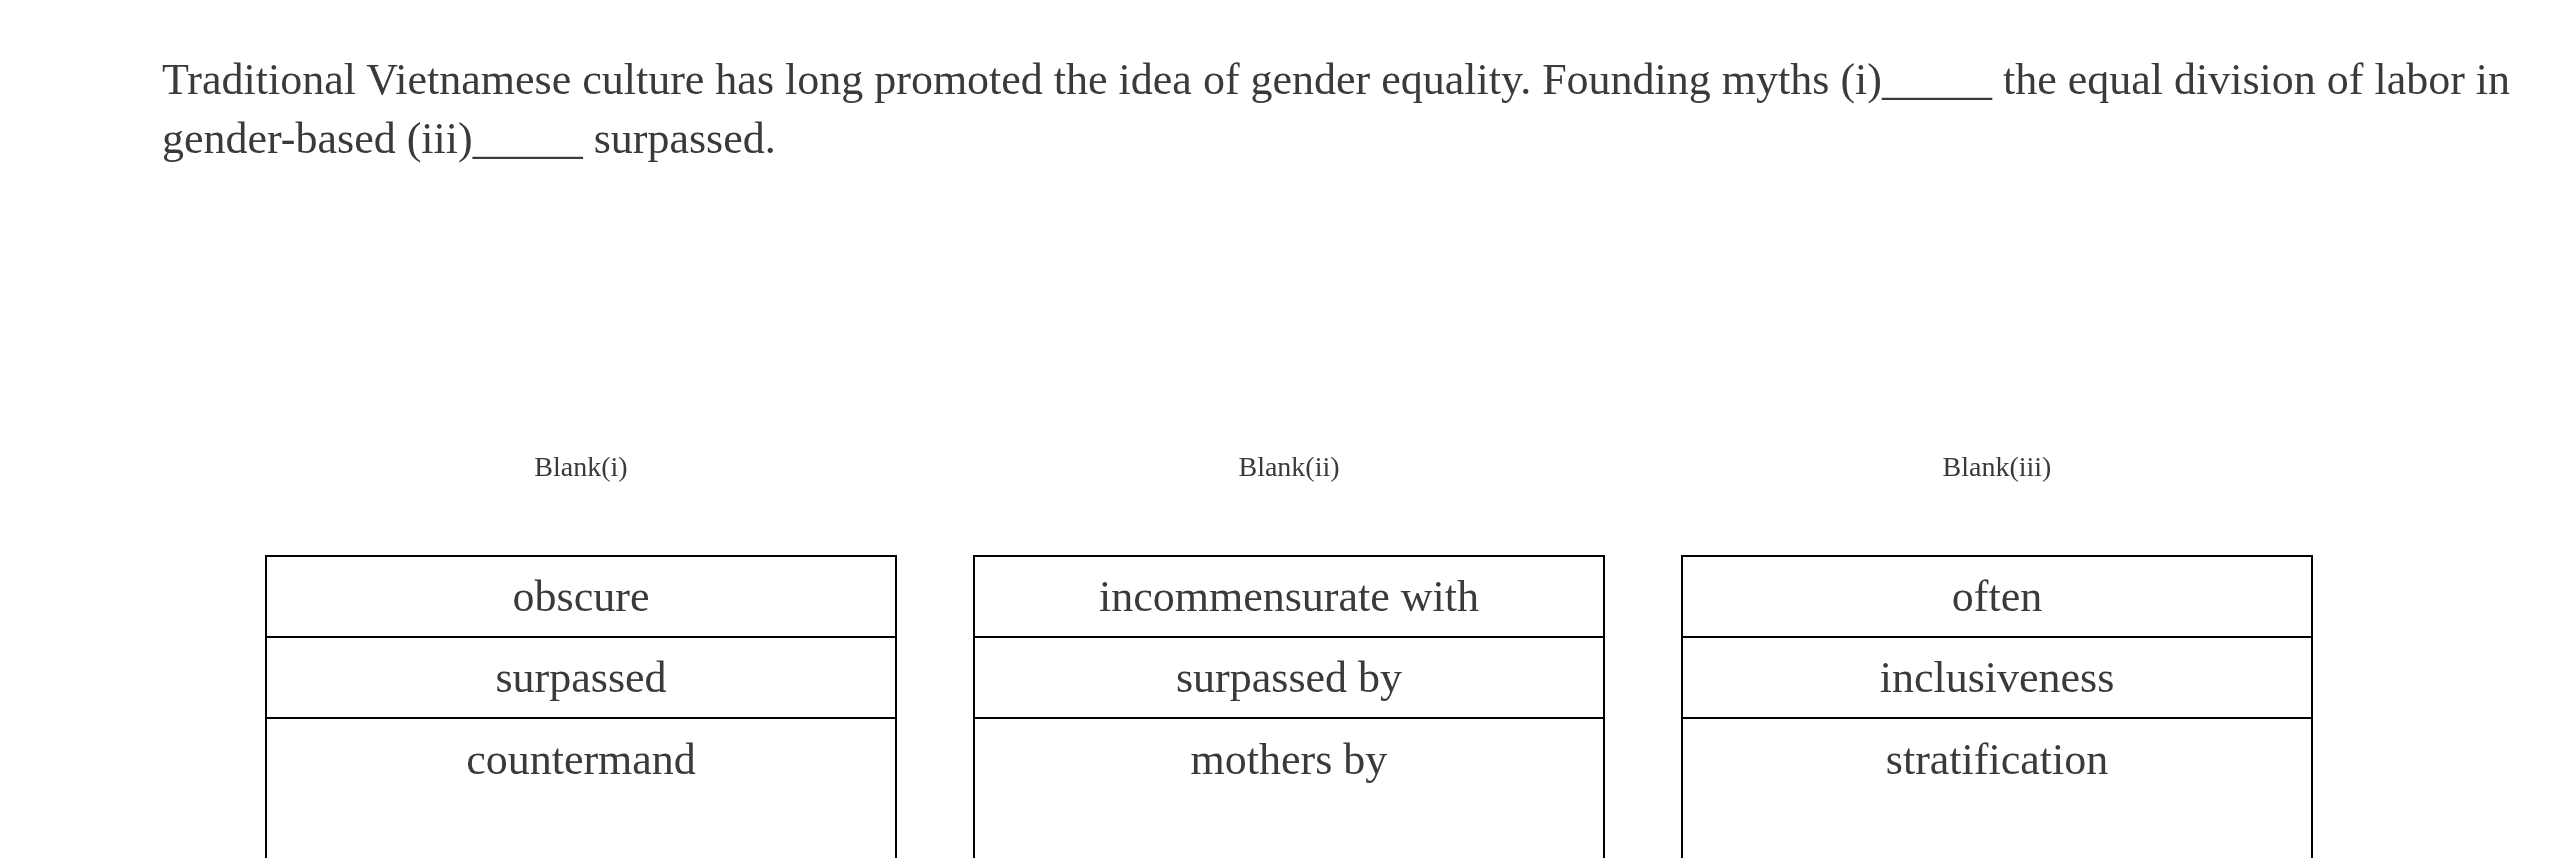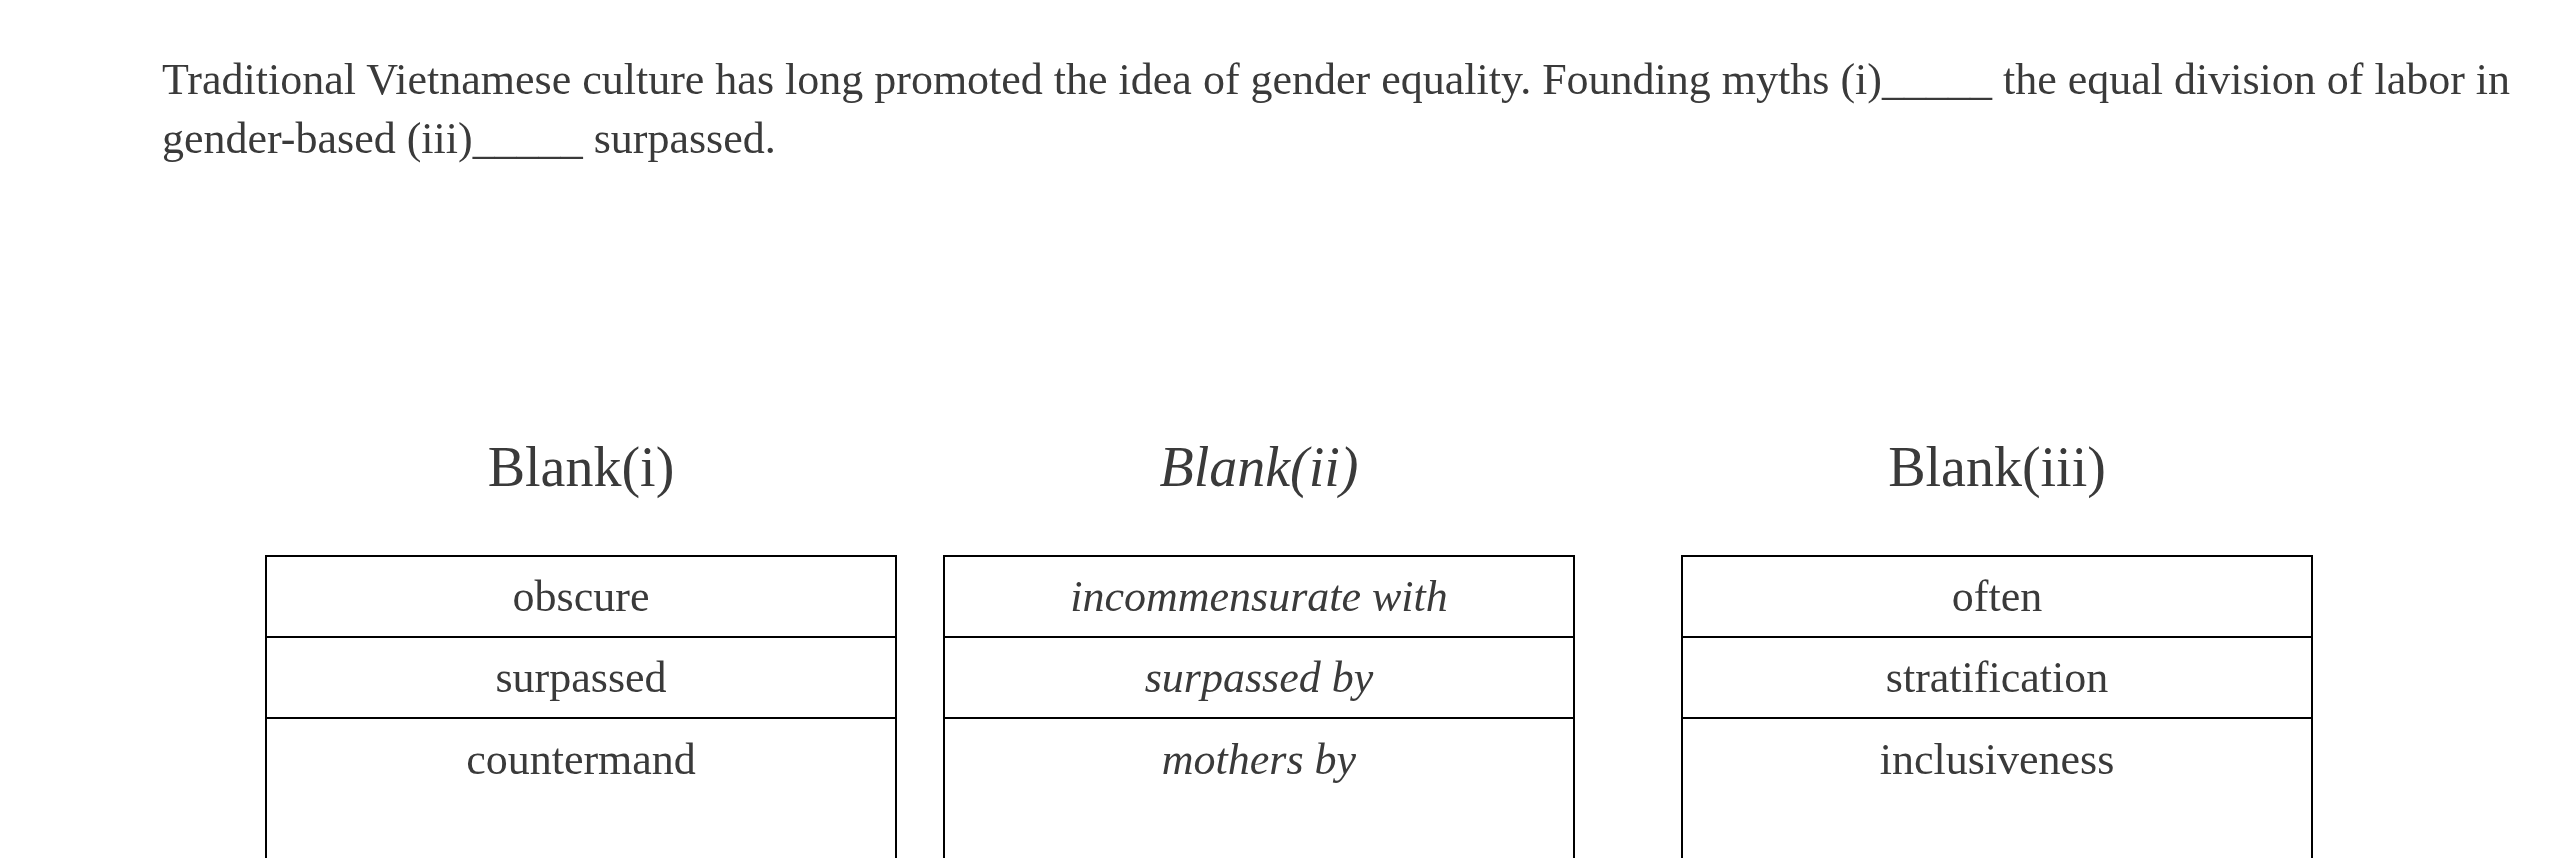--- a/index.html
+++ b/index.html
@@ -25,21 +25,21 @@
     white-space: nowrap;
     margin-left: 48px;
   }
   .passage .line {
     display: block;
   }
   .blank-header {
     position: absolute;
     top: 445px;
     width: 632px;
-    font-size: 56px;
+    font-size: 28px;
     line-height: 44px;
     text-align: center;
   }
   .option-table {
     position: absolute;
     top: 555px;
     width: 632px;
     height: 307px;
     box-sizing: border-box;
     border: 2.4px solid #000000;
@@ -53,21 +53,21 @@
     align-items: center;
     justify-content: center;
     font-size: 44px;
     line-height: 44px;
     cursor: default;
   }
   .option-cell:last-child {
     border-bottom: none;
   }
   .col-1 { left: 265px; }
-  .col-2 { left: 943px; font-style: italic; }
+  .col-2 { left: 973px; }
   .col-3 { left: 1681px; font-family: Liberation Serif, serif; }
 </style>
 </head>
 <body>
 
 <div class="screen">
 
   <div class="passage">
     <div class="line"><span>Traditional Vietnamese culture has long promoted the idea of gender equality. Founding myths (i)</span><span>_____</span><span> the equal division of labor in</span></div>
     <div class="line"><span>gender-based (iii)</span><span>_____</span><span> surpassed.</span></div>
@@ -84,18 +84,18 @@
   </div>
 
   <div class="option-table col-2">
     <div class="option-cell">incommensurate with</div>
     <div class="option-cell">surpassed by</div>
     <div class="option-cell">mothers by</div>
   </div>
 
   <div class="option-table col-3">
     <div class="option-cell">often</div>
+    <div class="option-cell">inclusiveness</div>
     <div class="option-cell">stratification</div>
-    <div class="option-cell">inclusiveness</div>
   </div>
 
 </div>
 
 
 </body></html>

